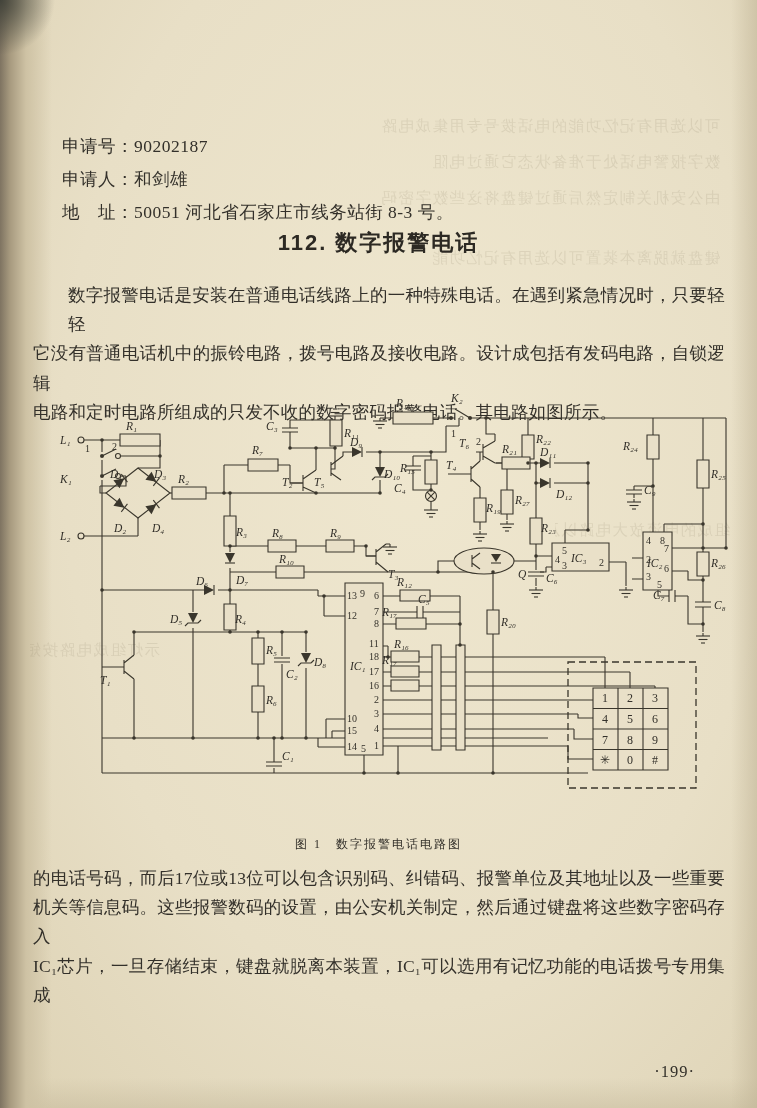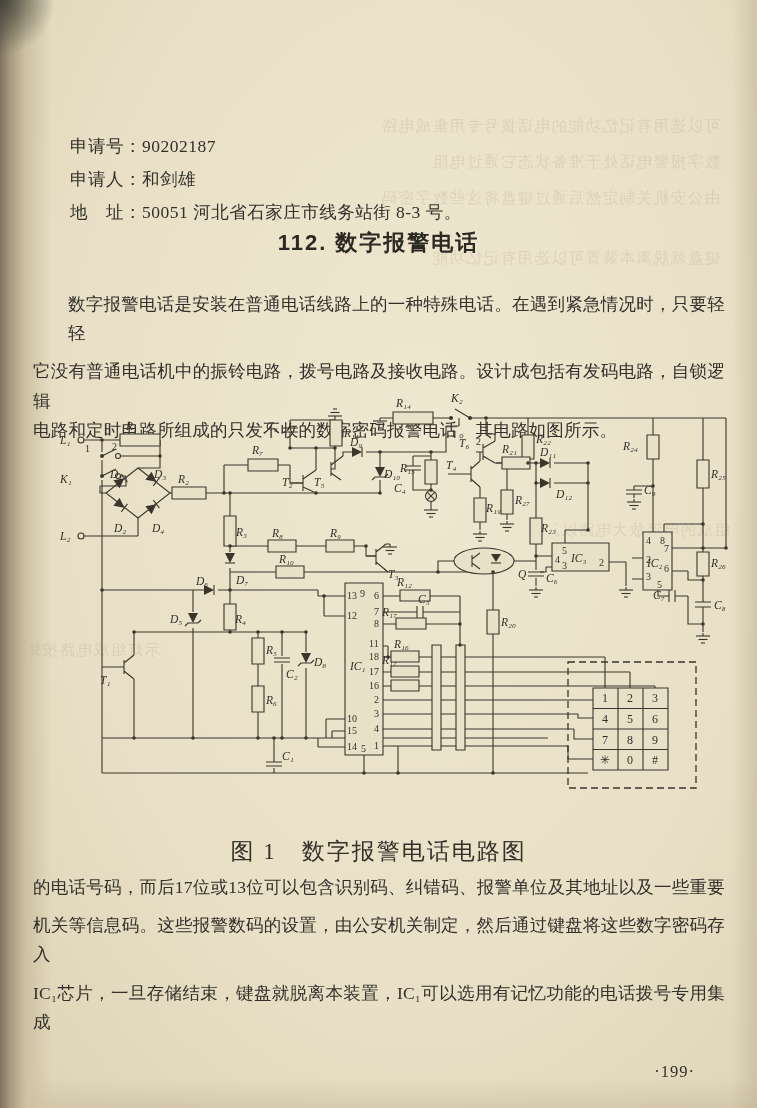--- a/index.html
+++ b/index.html
@@ -6,33 +6,33 @@
   .page{position:relative;width:757px;height:1108px;overflow:hidden;
     font-family:"Liberation Serif","DejaVu Serif",serif;color:#33302a;
     background:
       radial-gradient(circle at 0px 0px, rgba(60,62,54,.9) 0, rgba(60,62,54,0) 55px),
       linear-gradient(90deg, #7e7361 0px, #a79a7f 10px, #cec2a4 26px, rgba(210,200,170,0) 52px),
       linear-gradient(270deg, rgba(190,178,148,.55) 0px, rgba(190,178,148,0) 26px),
       linear-gradient(0deg, rgba(190,178,148,.4) 0px, rgba(190,178,148,0) 30px),
       radial-gradient(ellipse at 55% 40%, #efe7cf 0%, #e8dfc6 60%, #ddd2b4 100%);}
   .bleed{position:absolute;transform:scaleX(-1);opacity:.12;color:#6e6248;
     font-size:15.5px;letter-spacing:1.5px;white-space:nowrap;overflow:hidden;}
-  .hdr{position:absolute;left:70px;top:130px;font-size:17.5px;line-height:33px;letter-spacing:.5px;}
+  .hdr{position:absolute;left:62px;top:130px;font-size:17.5px;line-height:33px;letter-spacing:.5px;}
   .hdr .row{white-space:nowrap;}
   .title{position:absolute;left:0;top:228px;width:100%;text-align:center;
     font-size:22px;font-weight:bold;letter-spacing:2px;color:#2c2923;
     font-family:"Liberation Sans","DejaVu Sans",sans-serif;}
   .para{position:absolute;left:33px;width:692px;font-size:17.5px;line-height:29.2px;}
-  .para .jline{text-align:justify;text-align-last:justify;white-space:normal;letter-spacing:.2px;margin-top:9px;}
+  .para .jline{text-align:justify;text-align-last:justify;white-space:normal;letter-spacing:.2px;}
   .para .lline{text-align:left;text-align-last:left;letter-spacing:.2px;}
   .para .ind{padding-left:35px;}
   .intro{top:281px;}
   .bodytext{top:864px;}
   .caption{position:absolute;left:0;top:836px;width:100%;text-align:center;
-    font-size:23px;letter-spacing:2px;}
+    font-size:12px;letter-spacing:2px;}
   .pageno{position:absolute;right:62px;top:1062px;font-size:16.5px;letter-spacing:1px;margin-left:8px;}
   svg.circ{position:absolute;left:28px;top:390px;}
   svg.circ *{vector-effect:non-scaling-stroke;}
   .w{stroke:#3a362c;stroke-width:1.1;fill:none;}
   .cb{stroke:#3a362c;stroke-width:1.1;fill:#e9e0c8;}
   .dk{fill:#3a362c;stroke:none;}
   .clab{font:italic 11.5px "Liberation Serif","DejaVu Serif",serif;fill:#33302a;}
   .pin{font:10px "Liberation Serif","DejaVu Serif",serif;font-style:normal;fill:#33302a;}
   .key{font:12px "Liberation Serif","DejaVu Serif",serif;fill:#33302a;text-anchor:middle;}
 </style>

